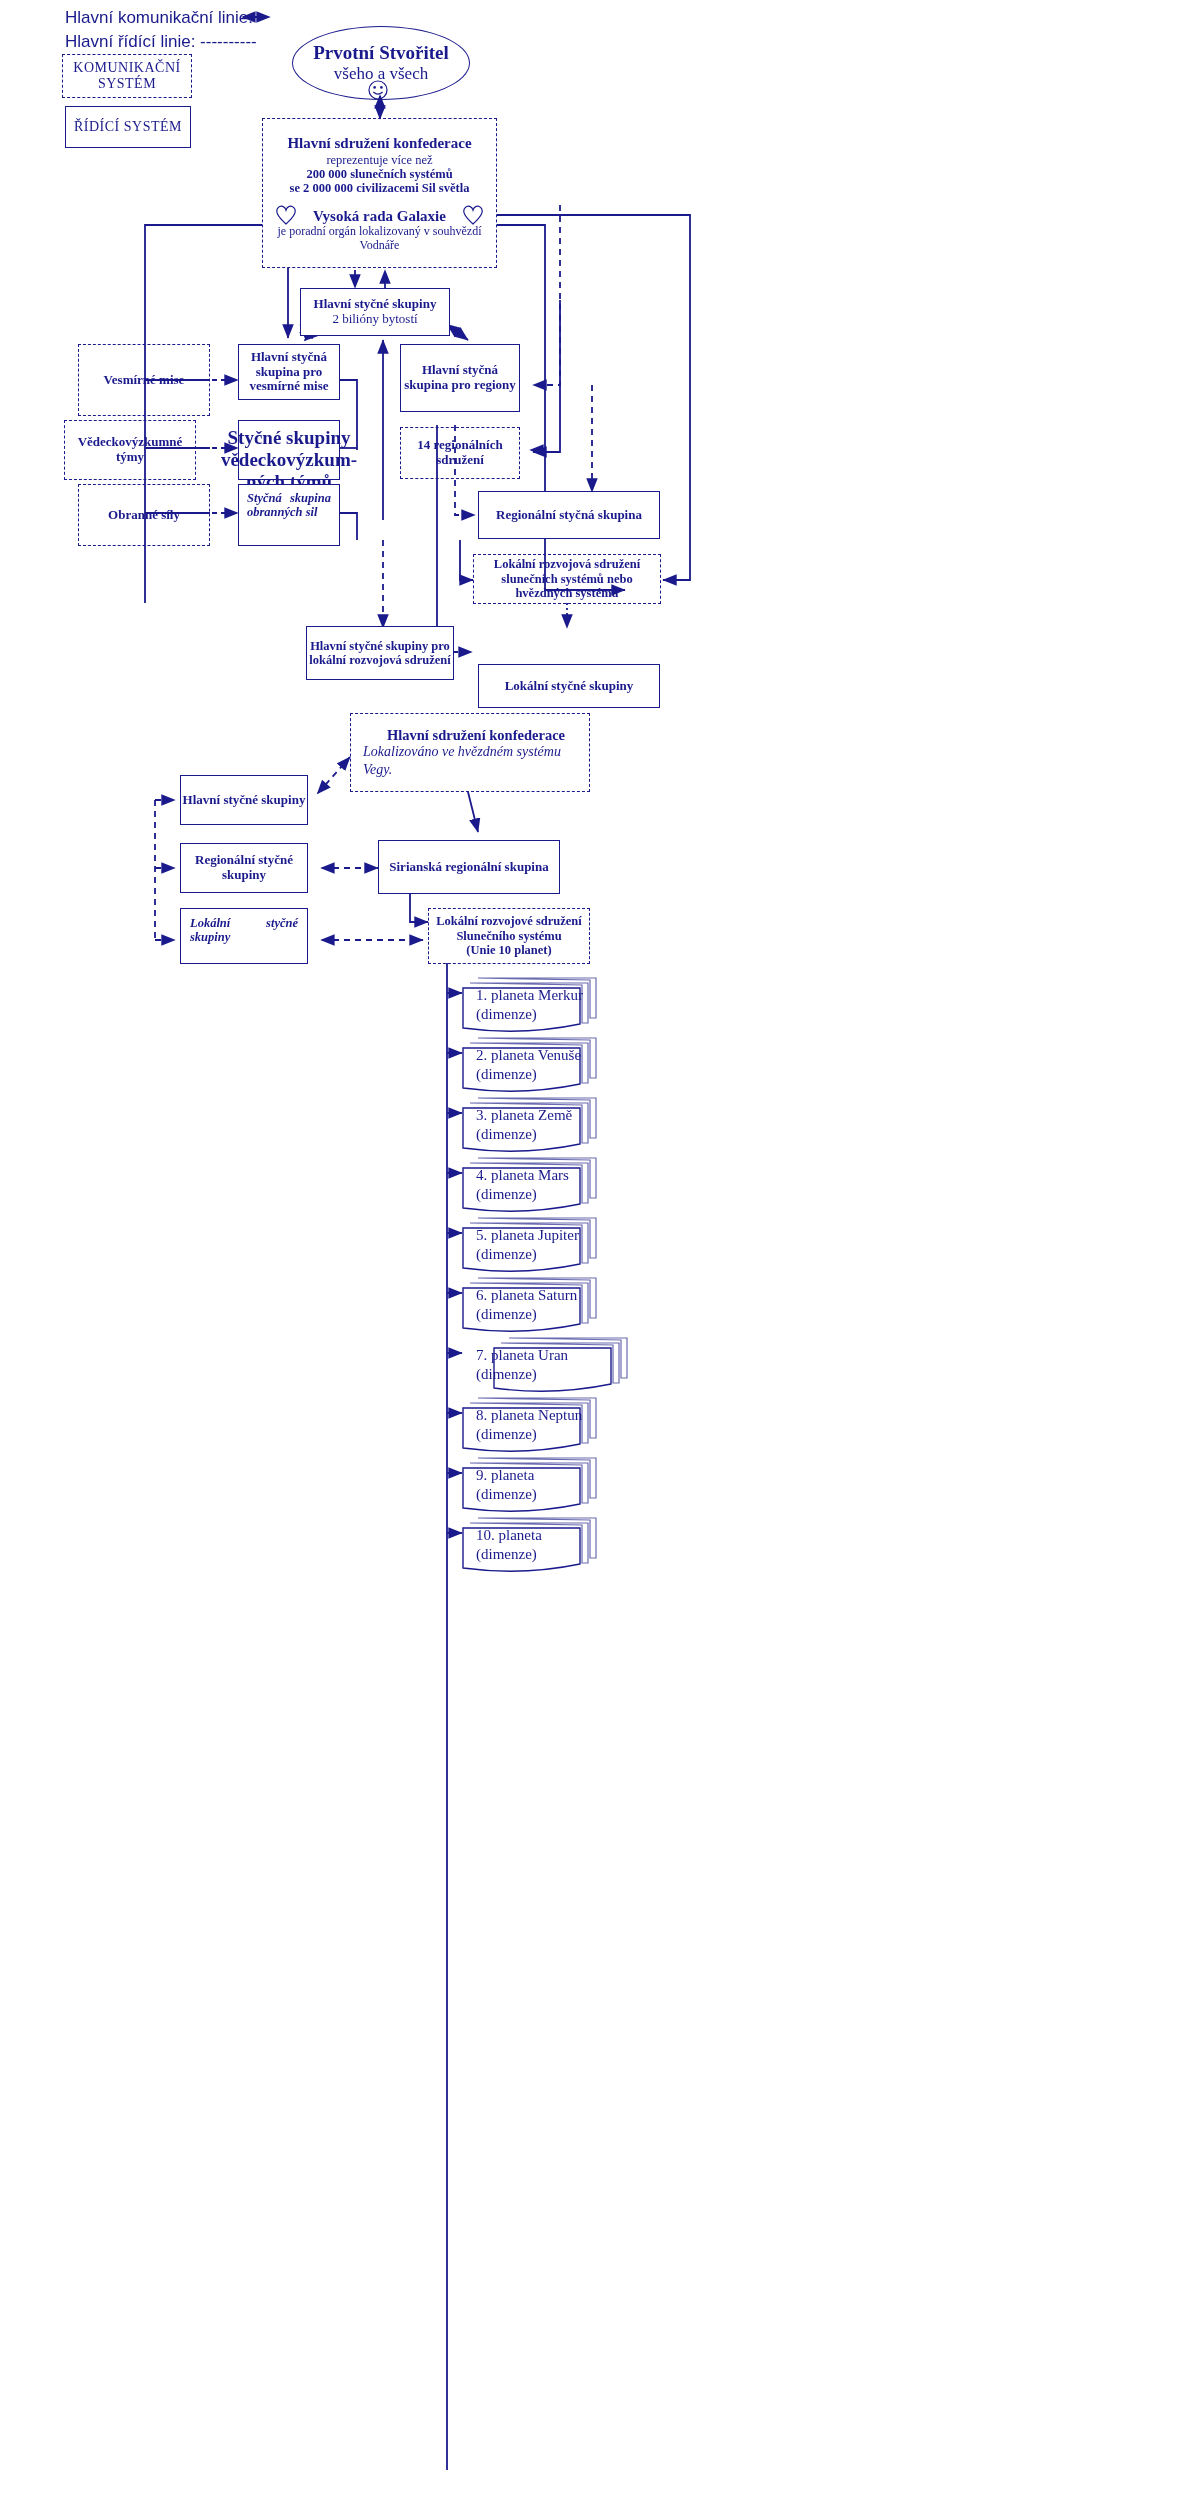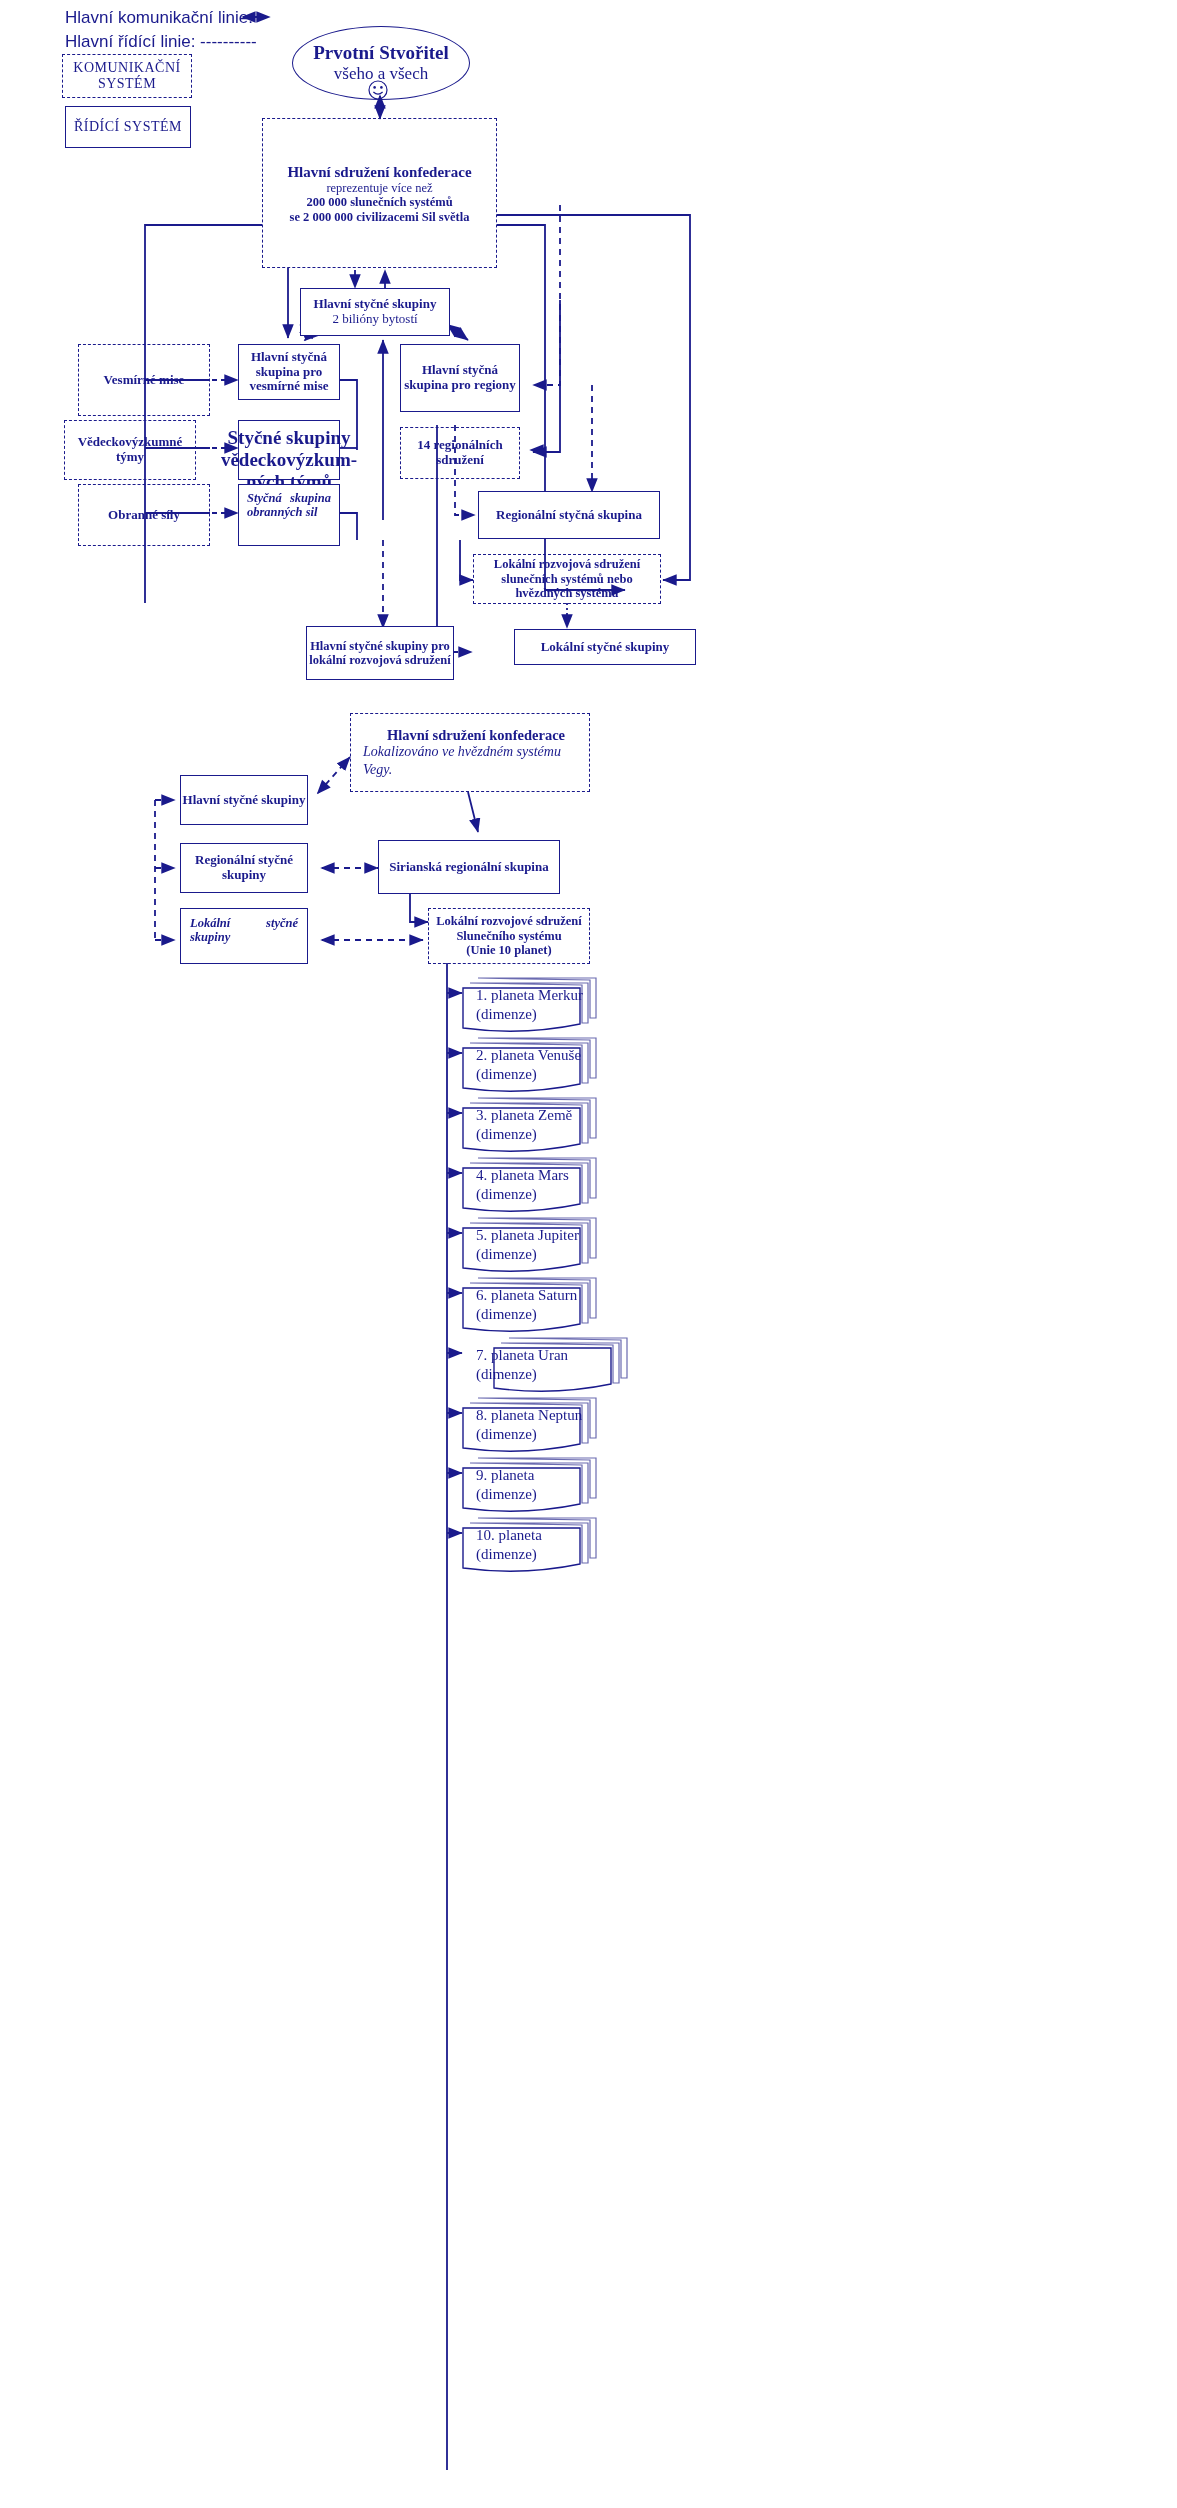--- a/index.html
+++ b/index.html
@@ -157,20 +157,31 @@
     </svg>
   </div>
 
   <div class="node dashed" style="left:262px;top:118px;width:235px;height:150px;flex-direction:column;">
     <div class="inner" style="margin-top:2px;">
       <div class="b" style="font-size:15px;">Hlavní sdružení konfederace</div>
       <div style="font-size:12.5px;">reprezentuje více než</div>
       <div class="b" style="font-size:12.5px;">200 000 slunečních systémů</div>
       <div class="b" style="font-size:12.5px;">se  2 000 000 civilizacemi Sil světla</div>
     </div>
+    <div class="inner" style="margin-top:8px;position:relative;width:100%;">
+      <svg class="hrt" style="left:16px;top:-4px;" viewBox="0 0 26 24">
+        <path d="M13,22 C4,14 2,9 5.2,5.6 C8,2.6 12,4.6 13,8 C14,4.6 18,2.6 20.8,5.6 C24,9 22,14 13,22 z" fill="none" stroke="#1a1a8c" stroke-width="1.2"></path>
+      </svg>
+      <svg class="hrt" style="right:16px;top:-4px;" viewBox="0 0 26 24">
+        <path d="M13,22 C4,14 2,9 5.2,5.6 C8,2.6 12,4.6 13,8 C14,4.6 18,2.6 20.8,5.6 C24,9 22,14 13,22 z" fill="none" stroke="#1a1a8c" stroke-width="1.2"></path>
+      </svg>
+      <div class="b" style="font-size:15px;">Vysoká rada Galaxie</div>
+      <div style="font-size:12px;">je poradní orgán lokalizovaný v souhvězdí</div>
+      <div style="font-size:12px;">Vodnáře</div>
+    </div>
   </div>
 
   <div class="node solid" style="left:300px;top:288px;width:150px;height:48px;flex-direction:column;">
     <div class="b" style="font-size:13px;">Hlavní styčné skupiny</div>
     <div style="font-size:13px;">2 bilióny bytostí</div>
   </div>
 
   <div class="node dashed" style="left:78px;top:344px;width:132px;height:72px;">
     <span class="b" style="font-size:13px;">Vesmírné mise</span>
   </div>
@@ -210,21 +221,21 @@
   </div>
 
   <div class="node dashed" style="left:473px;top:554px;width:188px;height:50px;">
     <span class="b" style="font-size:12.5px;">Lokální rozvojová sdružení slunečních systémů nebo hvězdných systémů</span>
   </div>
 
   <div class="node solid" style="left:306px;top:626px;width:148px;height:54px;">
     <span class="b" style="font-size:12.5px;">Hlavní styčné skupiny pro lokální rozvojová sdružení</span>
   </div>
 
-  <div class="node solid" style="left:478px;top:629px;width:182px;height:36px;margin-left:36px;">
+  <div class="node solid" style="left:478px;top:664px;width:182px;height:44px;">
     <span class="b" style="font-size:13px;">Lokální styčné skupiny</span>
   </div>
 
   <div class="node dashed" style="left:350px;top:713px;width:240px;height:79px;flex-direction:column;align-items:flex-start;padding-left:12px;">
     <div class="b" style="font-size:14.5px;width:100%;text-align:center;">Hlavní sdružení konfederace</div>
     <div style="font-size:14px;font-style:italic;text-align:left;line-height:1.25;">Lokalizováno ve hvězdném systému Vegy.</div>
   </div>
 
   <div class="node solid" style="left:180px;top:775px;width:128px;height:50px;">
     <span class="b" style="font-size:13px;">Hlavní styčné skupiny</span>

